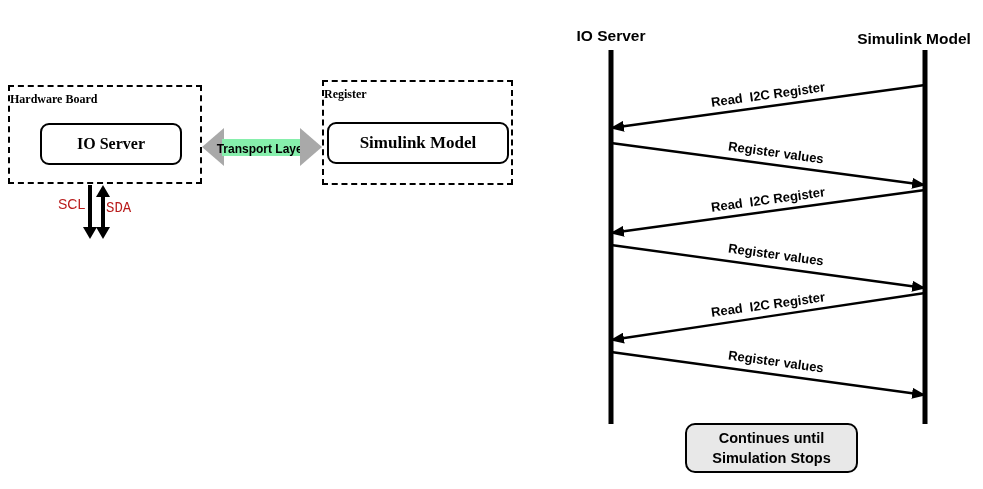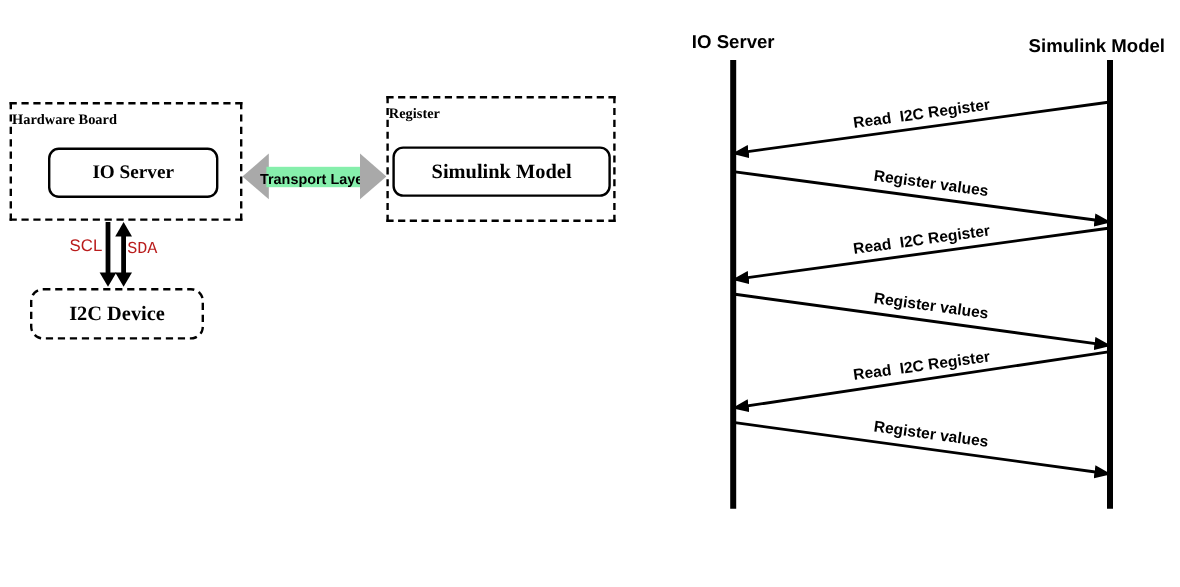--- a/index.html
+++ b/index.html
@@ -117,21 +117,20 @@
   <div class="dashed-box hb-box">
     <div class="box-title">Hardware Board</div>
   </div>
   <div class="rounded-box io-server-box">IO Server</div>
 
   <div class="v-shaft scl-shaft head-down"></div>
   <div class="v-shaft sda-shaft head-up head-down"></div>
   <div class="bus-label scl-label">SCL</div>
   <div class="bus-label sda-label">SDA</div>
 
-  <div class="rounded-box i2c-box">I2C Device</div>
 
   <div class="h-arrow">
     <div class="h-arrow-body">
       <span class="h-arrow-label">Transport Layer</span>
     </div>
   </div>
 
   <div class="dashed-box comp-box">
     <div class="box-title">Register</div>
   </div>
@@ -157,14 +156,18 @@
   <div class="lifeline-label ll-io">IO Server</div>
   <div class="lifeline-label ll-sim">Simulink Model</div>
 
   <div class="msg-label rot-l m1">Read  I2C Register</div>
   <div class="msg-label rot-r m2">Register values</div>
   <div class="msg-label rot-l m3">Read  I2C Register</div>
   <div class="msg-label rot-r m4">Register values</div>
   <div class="msg-label rot-l m5">Read  I2C Register</div>
   <div class="msg-label rot-r m6">Register values</div>
 
+  <div class="note-box">
+    <div>Continues until</div>
+    <div>Simulation Stops</div>
+  </div>
 
 </div>
 
 </body></html>

